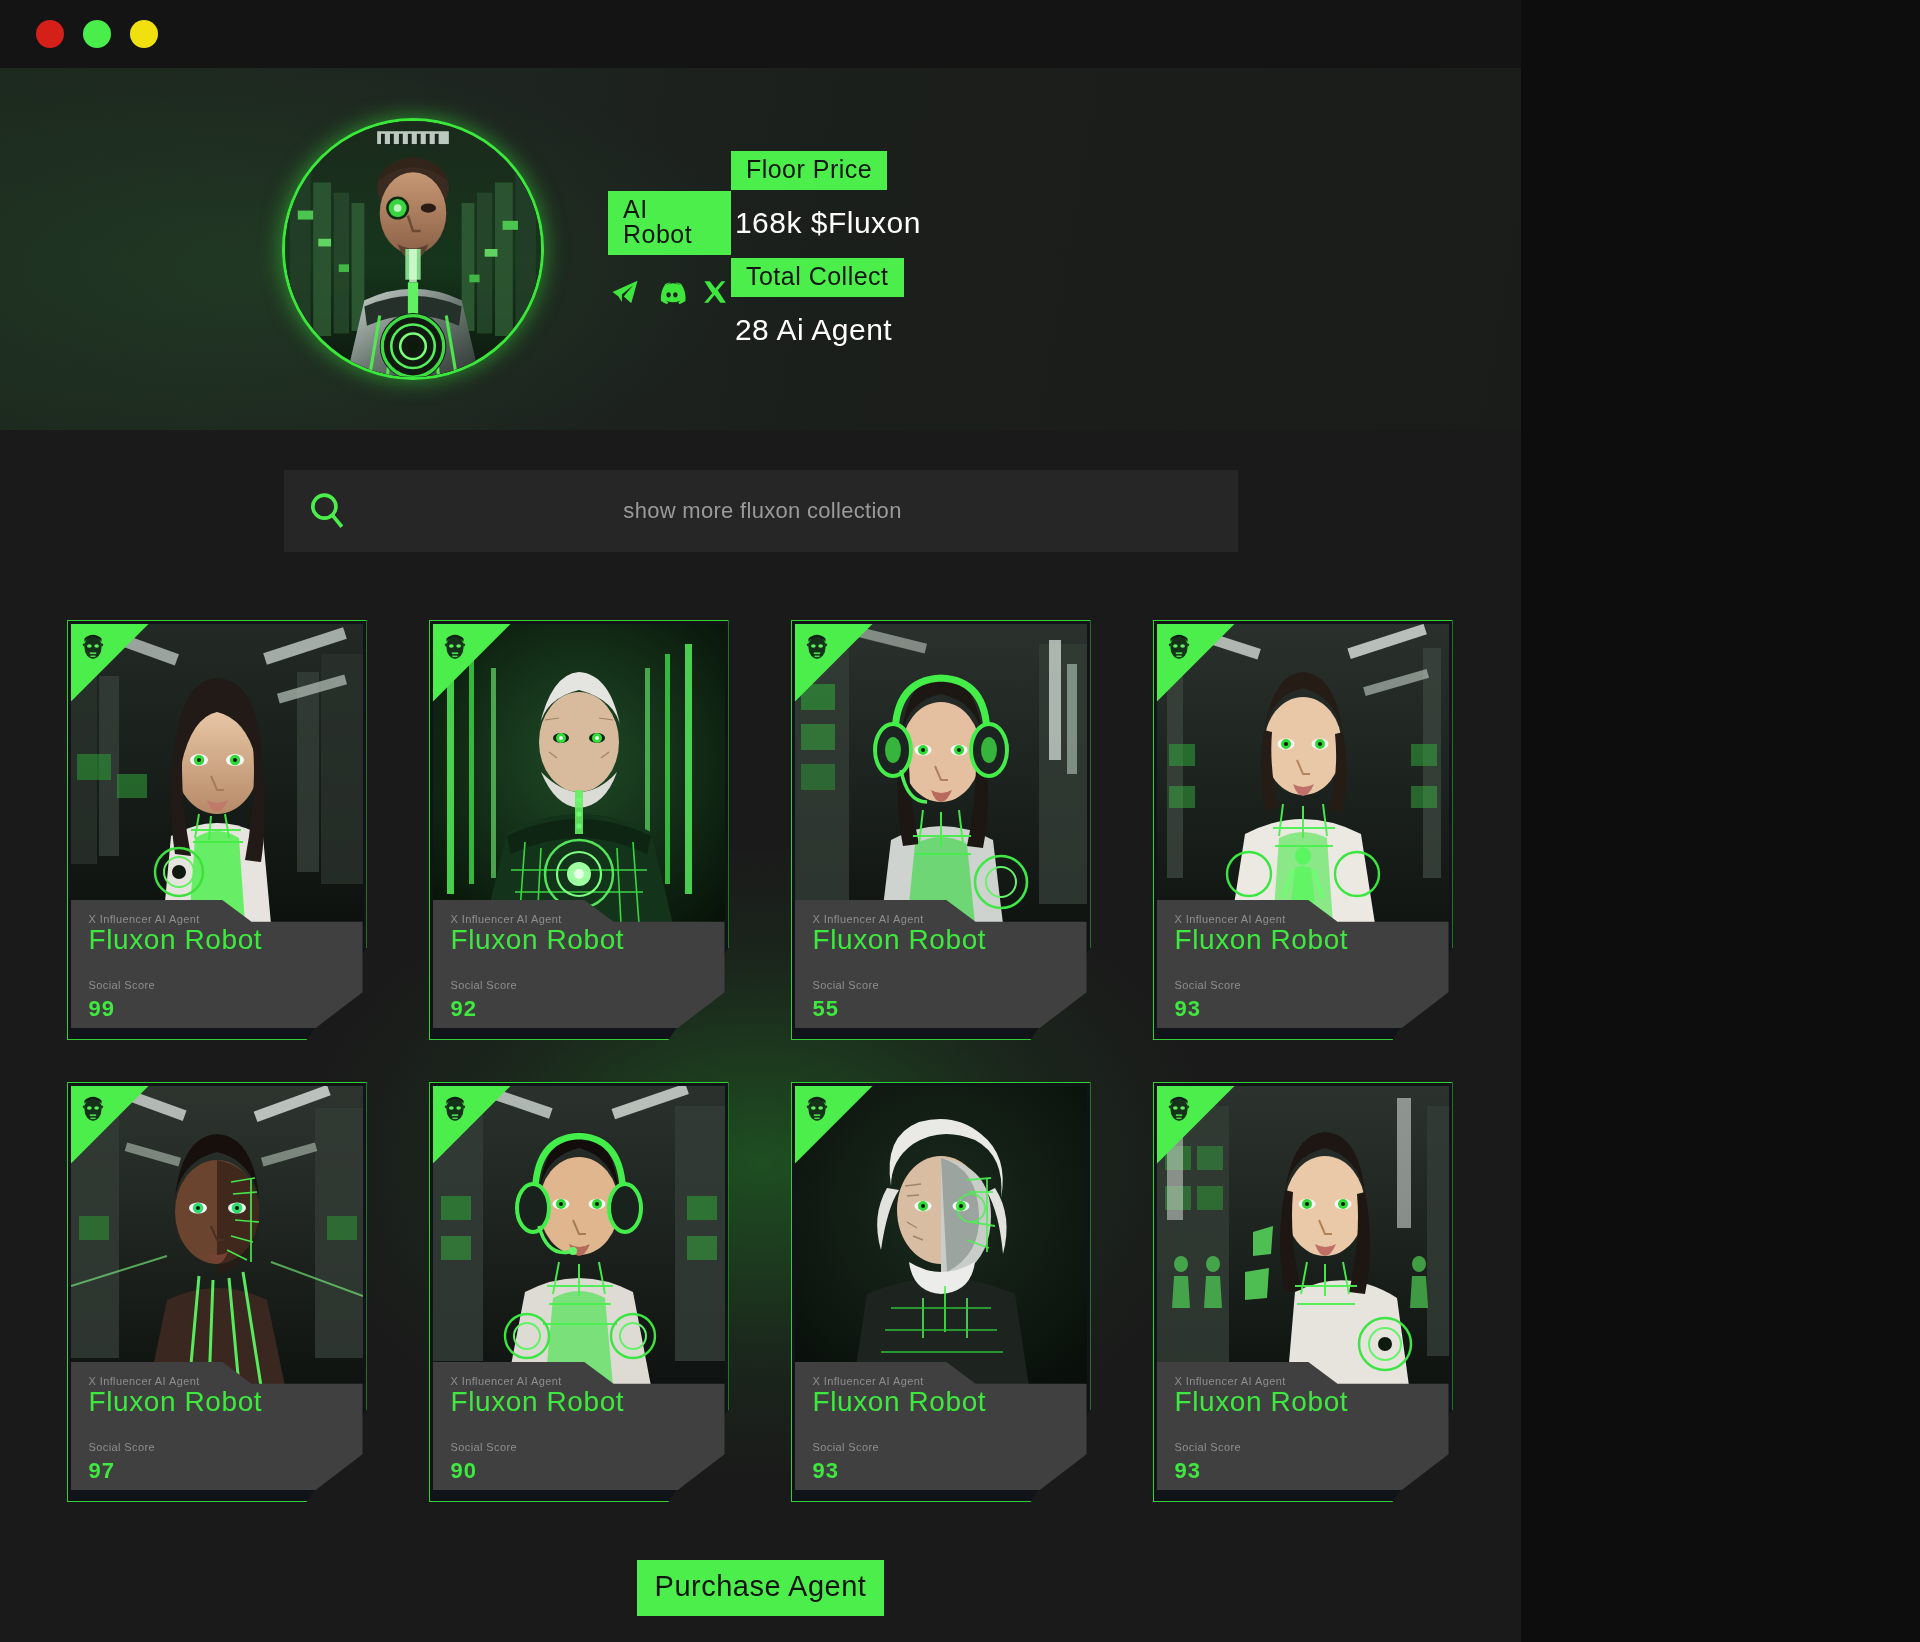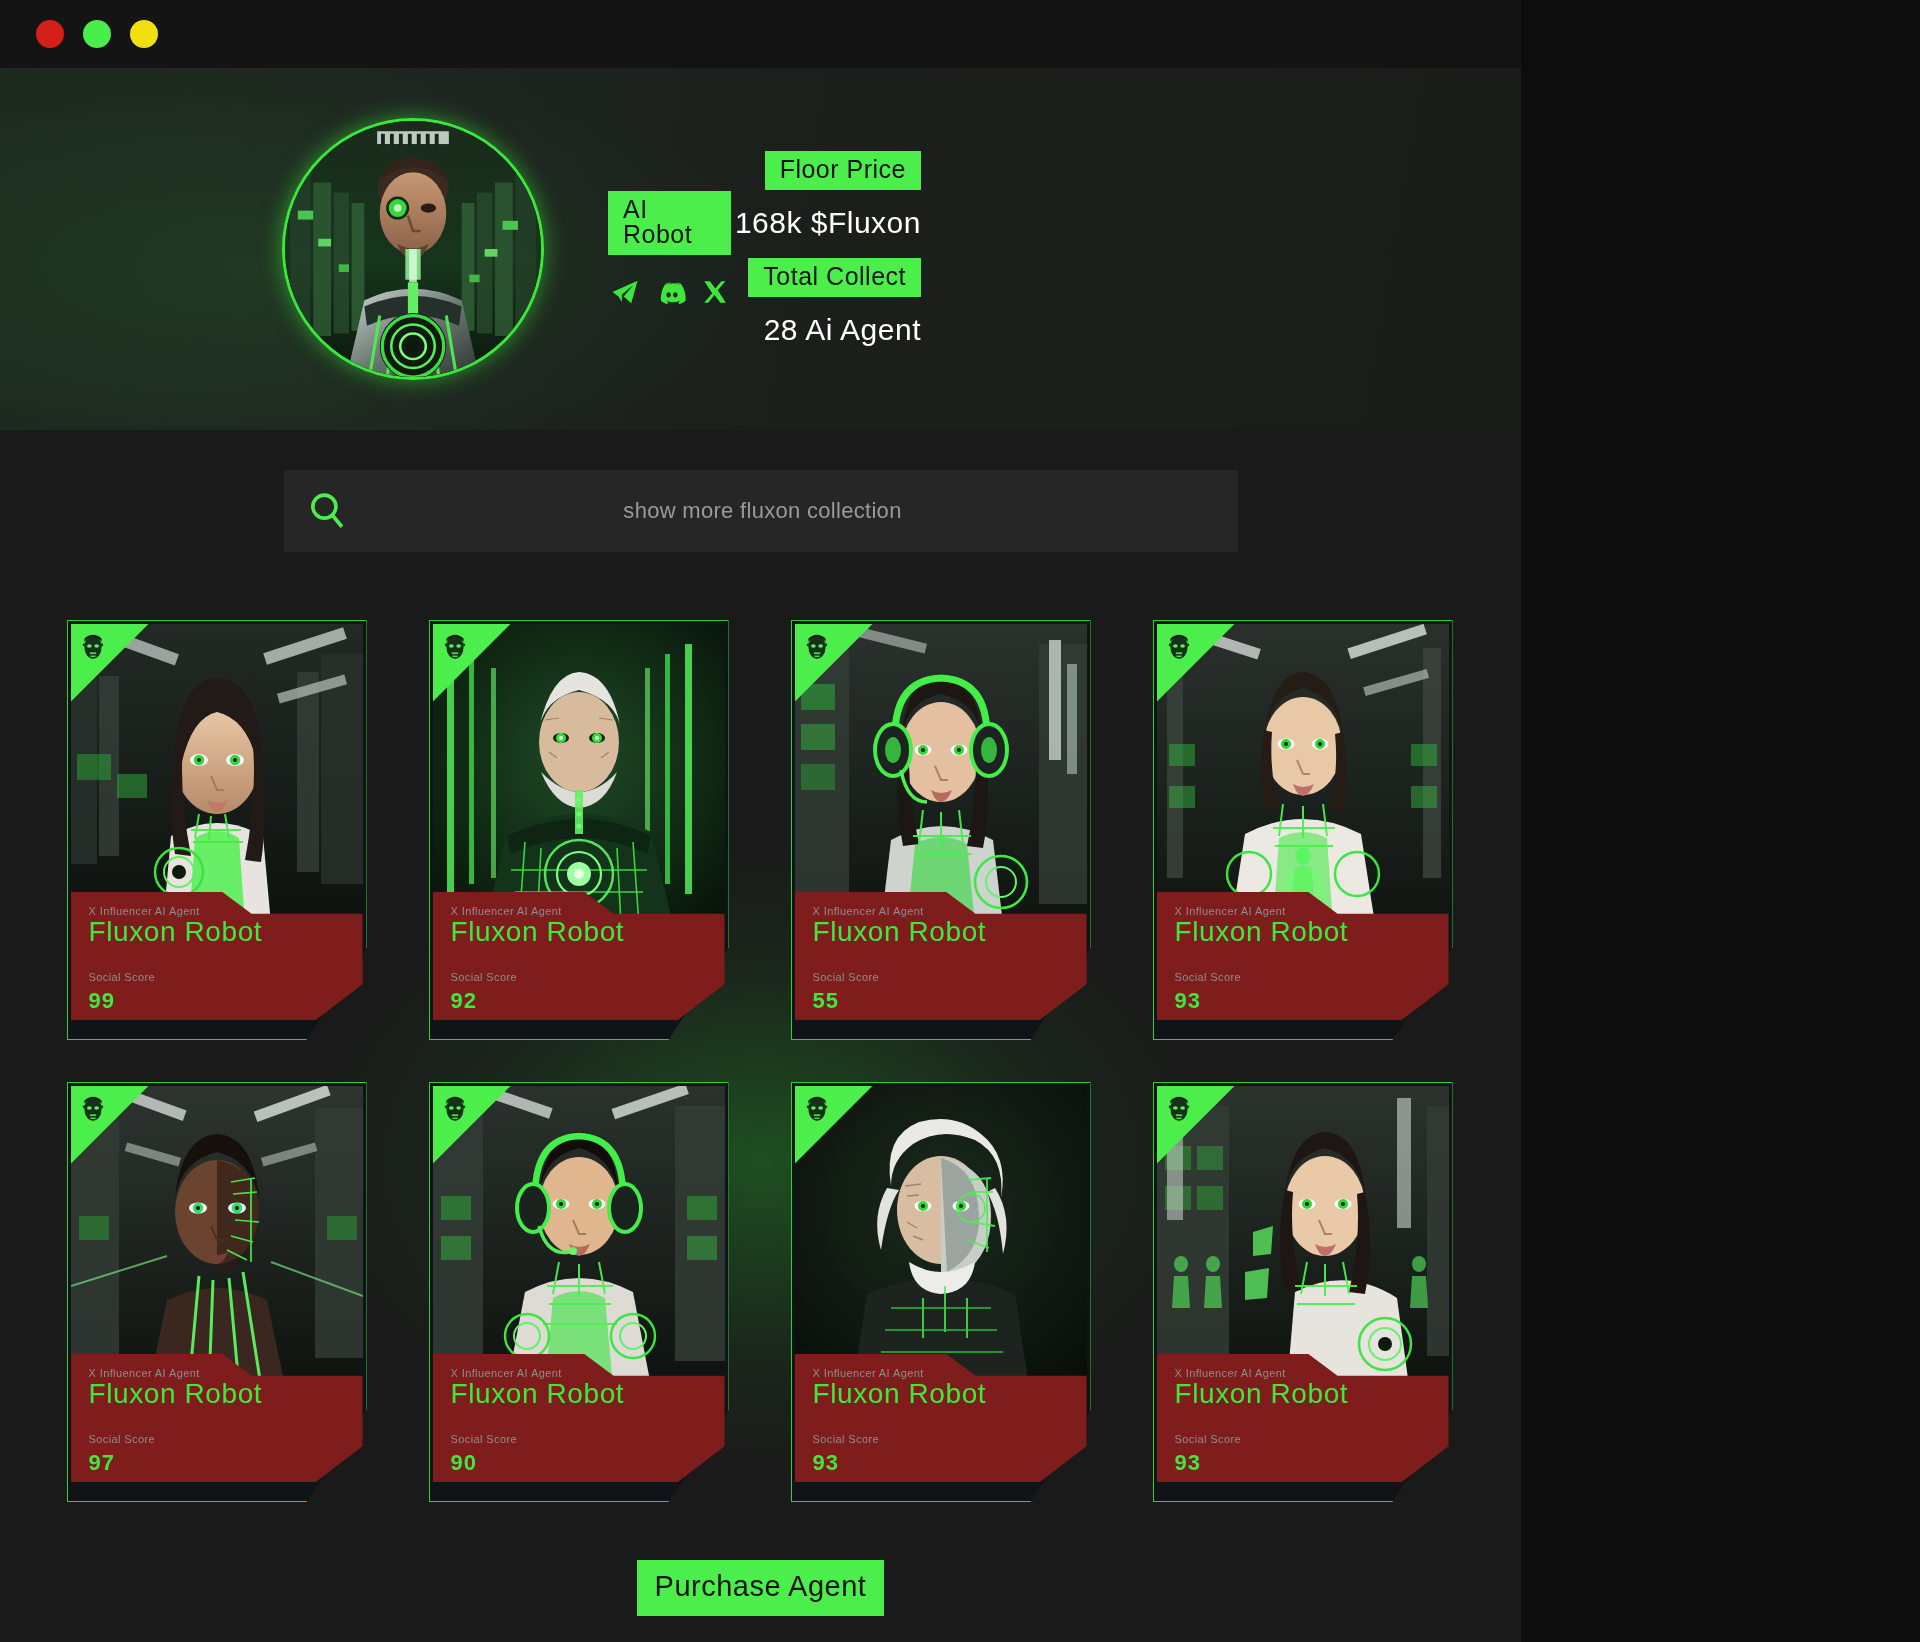--- a/index.html
+++ b/index.html
@@ -47,21 +47,21 @@
     font-size: 25px; letter-spacing: .5px; padding: 6px 15px 8px;
     font-weight: 500; line-height: 1;
   }
   .collection-title {
     color: #fff; font-size: 72px; line-height: 1.0; letter-spacing: 1.5px;
     margin-top: 26px; font-weight: 400; white-space: nowrap;
   }
   .socials { margin-top: 22px; display: flex; align-items: center; gap: 14px; }
   .socials svg { display: block; fill: #3ee63e; }
 
-  .header-right { margin-left: auto; margin-right: 600px; z-index: 2; text-align: right; }
+  .header-right { margin-left: auto; margin-right: 600px; z-index: 2; text-align: left; }
   .hr-val {
     color: #fff; font-size: 30px; margin: 16px 0 18px 4px; letter-spacing: .5px;
     white-space: nowrap;
   }
   .hr-val.last { margin-bottom: 0; }
 
   
   .searchzone { background: #1a1a1a; padding: 40px 0 0; position: relative; z-index: 5; }
   .searchbar {
     width: 954px; height: 82px; margin: 0 auto; background: #262626;
@@ -102,22 +102,22 @@
   .card-img svg { display:block; width:100%; height:100%; }
   .corner-badge {
     position: absolute; left: 4px; top: 4px; width: 78px; height: 78px;
     background: #4cee4c; clip-path: polygon(0 0, 100% 0, 0 100%);
     z-index: 3;
   }
   .corner-badge .glyph {
     position: absolute; left: 9px; top: 8px; width: 26px; height: 30px;
   }
   .card-info {
-    position: absolute; left: 4px; top: 272px; width: 292px; height: 128px;
-    background: #7f1d1d; z-index: 2;
+    position: absolute; left: 4px; top: 280px; width: 292px; height: 128px;
+    background: #404040; z-index: 2;
     clip-path: polygon(0 0, 52% 0, 62% 17%, 100% 17%, 100% 72%, 84% 100%, 0 100%);
     padding: 14px 0 0 18px;
   }
   .mini-label {
     color: #8e8e8e; font-size: 11px; letter-spacing: .4px; line-height: 1;
   }
   .robot-name {
     color: #3fe83f; font-size: 28px; letter-spacing: .6px; margin-top: 1px;
     font-weight: 400; line-height: 1;
   }

